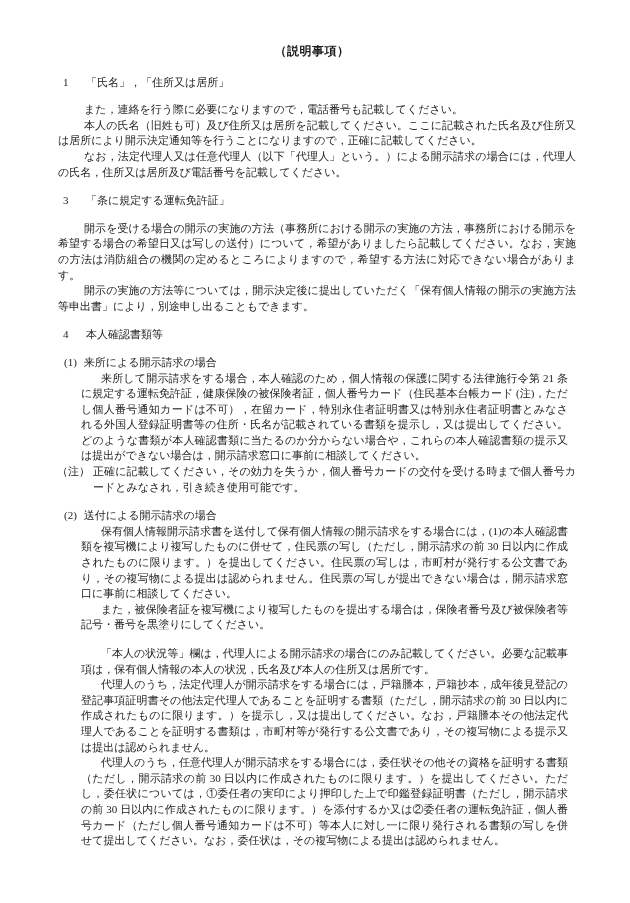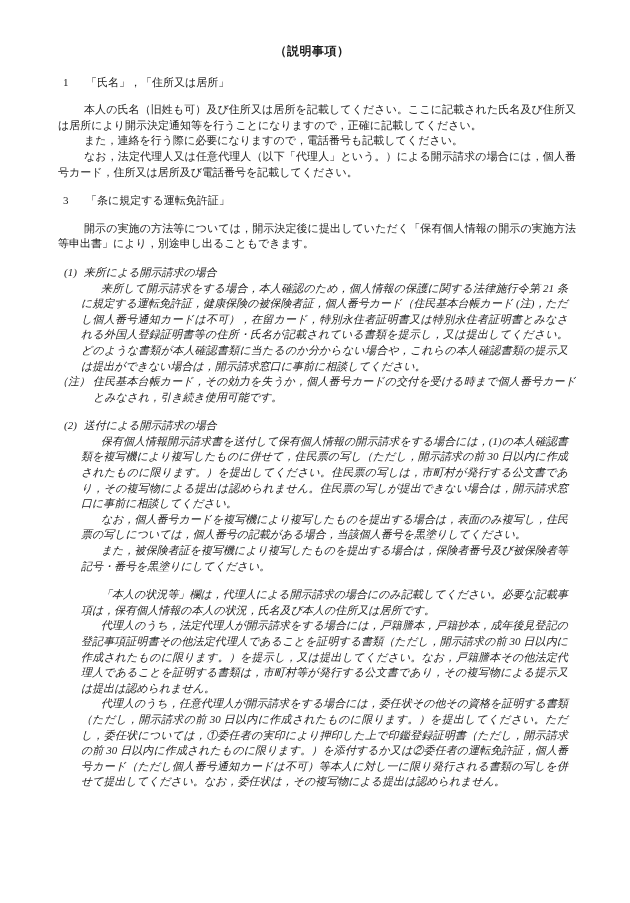--- a/index.html
+++ b/index.html
@@ -33,21 +33,21 @@
     display: inline-block;
     width: 23px;
     margin-left: 3px;
   }
   .para {
     margin: 0 0 0 10px;
     text-indent: 26px;
     text-align: justify;
     text-justify: inter-ideograph;
   }
-  .subsection { margin: 0; font-style: italic; }
+  .subsection { margin: 0; }
   .subsection.gap-before { margin-top: 13px; }
   .sub-head { margin-left: 16px; }
   .sub-num { display: inline-block; margin-right: 7px; }
   .sub-para {
     margin: 0 8px 0 33px;
     text-indent: 20px;
     text-align: justify;
     text-justify: inter-ideograph;
   }
   .note {
@@ -65,52 +65,55 @@
 <body>
 
 <div class="page">
 
   <h1 class="doc-title">（説明事項）</h1>
 
   <div class="section">
     <div class="sec-head">
       <span class="sec-num">1</span><span>「氏名」，「住所又は居所」</span>
     </div>
+    <p class="para">また，連絡を行う際に必要になりますので，電話番号も記載してください。</p>
     <p class="para">本人の氏名（旧姓も可）及び住所又は居所を記載してください。ここに記載された氏名及び住所又は居所により開示決定通知等を行うことになりますので，正確に記載してください。</p>
-    <p class="para">また，連絡を行う際に必要になりますので，電話番号も記載してください。</p>
-    <p class="para">なお，法定代理人又は任意代理人（以下「代理人」という。）による開示請求の場合には，個人番号カード，住所又は居所及び電話番号を記載してください。</p>
+    <p class="para">なお，法定代理人又は任意代理人（以下「代理人」という。）による開示請求の場合には，代理人の氏名，住所又は居所及び電話番号を記載してください。</p>
   </div>
 
 
   <div class="section">
     <div class="sec-head">
       <span class="sec-num">3</span><span>「条に規定する運転免許証」</span>
     </div>
+    <p class="para">開示を受ける場合の開示の実施の方法（事務所における開示の実施の方法，事務所における開示を希望する場合の希望日又は写しの送付）について，希望がありましたら記載してください。なお，実施の方法は消防組合の機関の定めるところによりますので，希望する方法に対応できない場合があります。</p>
     <p class="para">開示の実施の方法等については，開示決定後に提出していただく「保有個人情報の開示の実施方法等申出書」により，別途申し出ることもできます。</p>
   </div>
 
   <div class="section">
+    <div class="sec-head">
+      <span class="sec-num">4</span><span>本人確認書類等</span>
+    </div>
 
     <div class="subsection">
       <div class="sub-head">
         <span class="sub-num">(1)</span><span>来所による開示請求の場合</span>
       </div>
       <p class="sub-para">来所して開示請求をする場合，本人確認のため，個人情報の保護に関する法律施行令第 21 条に規定する運転免許証，健康保険の被保険者証，個人番号カード（住民基本台帳カード (注)，ただし個人番号通知カードは不可），在留カード，特別永住者証明書又は特別永住者証明書とみなされる外国人登録証明書等の住所・氏名が記載されている書類を提示し，又は提出してください。どのような書類が本人確認書類に当たるのか分からない場合や，これらの本人確認書類の提示又は提出ができない場合は，開示請求窓口に事前に相談してください。</p>
       <div class="note">
         <span class="note-label">（注）</span>
-        <div class="note-text">住民基本台帳カード，その効力を失うか，個人番号カードの交付を受ける時まで個人番号カードとみなされ，引き続き使用可能です。</div>
+        <div class="note-text">正確に記載してください，その効力を失うか，個人番号カードの交付を受ける時まで個人番号カードとみなされ，引き続き使用可能です。</div>
       </div>
     </div>
 
     <div class="subsection gap-before">
       <div class="sub-head">
         <span class="sub-num">(2)</span><span>送付による開示請求の場合</span>
       </div>
       <p class="sub-para">保有個人情報開示請求書を送付して保有個人情報の開示請求をする場合には，(1)の本人確認書類を複写機により複写したものに併せて，住民票の写し（ただし，開示請求の前 30 日以内に作成されたものに限ります。）を提出してください。住民票の写しは，市町村が発行する公文書であり，その複写物による提出は認められません。住民票の写しが提出できない場合は，開示請求窓口に事前に相談してください。</p>
-      <p class="sub-para">なお，個人番号カードを複写機により複写したものを提出する場合は，表面のみ複写し，住民票の写しについては，個人番号の記載がある場合，当該個人番号を黒塗りしてください。</p>
       <p class="sub-para">また，被保険者証を複写機により複写したものを提出する場合は，保険者番号及び被保険者等記号・番号を黒塗りにしてください。</p>
     </div>
 
     <div class="subsection gap-before">
       <p class="sub-para">「本人の状況等」欄は，代理人による開示請求の場合にのみ記載してください。必要な記載事項は，保有個人情報の本人の状況，氏名及び本人の住所又は居所です。</p>
       <p class="sub-para">代理人のうち，法定代理人が開示請求をする場合には，戸籍謄本，戸籍抄本，成年後見登記の登記事項証明書その他法定代理人であることを証明する書類（ただし，開示請求の前 30 日以内に作成されたものに限ります。）を提示し，又は提出してください。なお，戸籍謄本その他法定代理人であることを証明する書類は，市町村等が発行する公文書であり，その複写物による提示又は提出は認められません。</p>
       <p class="sub-para">代理人のうち，任意代理人が開示請求をする場合には，委任状その他その資格を証明する書類（ただし，開示請求の前 30 日以内に作成されたものに限ります。）を提出してください。ただし，委任状については，①委任者の実印により押印した上で印鑑登録証明書（ただし，開示請求の前 30 日以内に作成されたものに限ります。）を添付するか又は②委任者の運転免許証，個人番号カード（ただし個人番号通知カードは不可）等本人に対し一に限り発行される書類の写しを併せて提出してください。なお，委任状は，その複写物による提出は認められません。</p>
     </div>
   </div>
 

